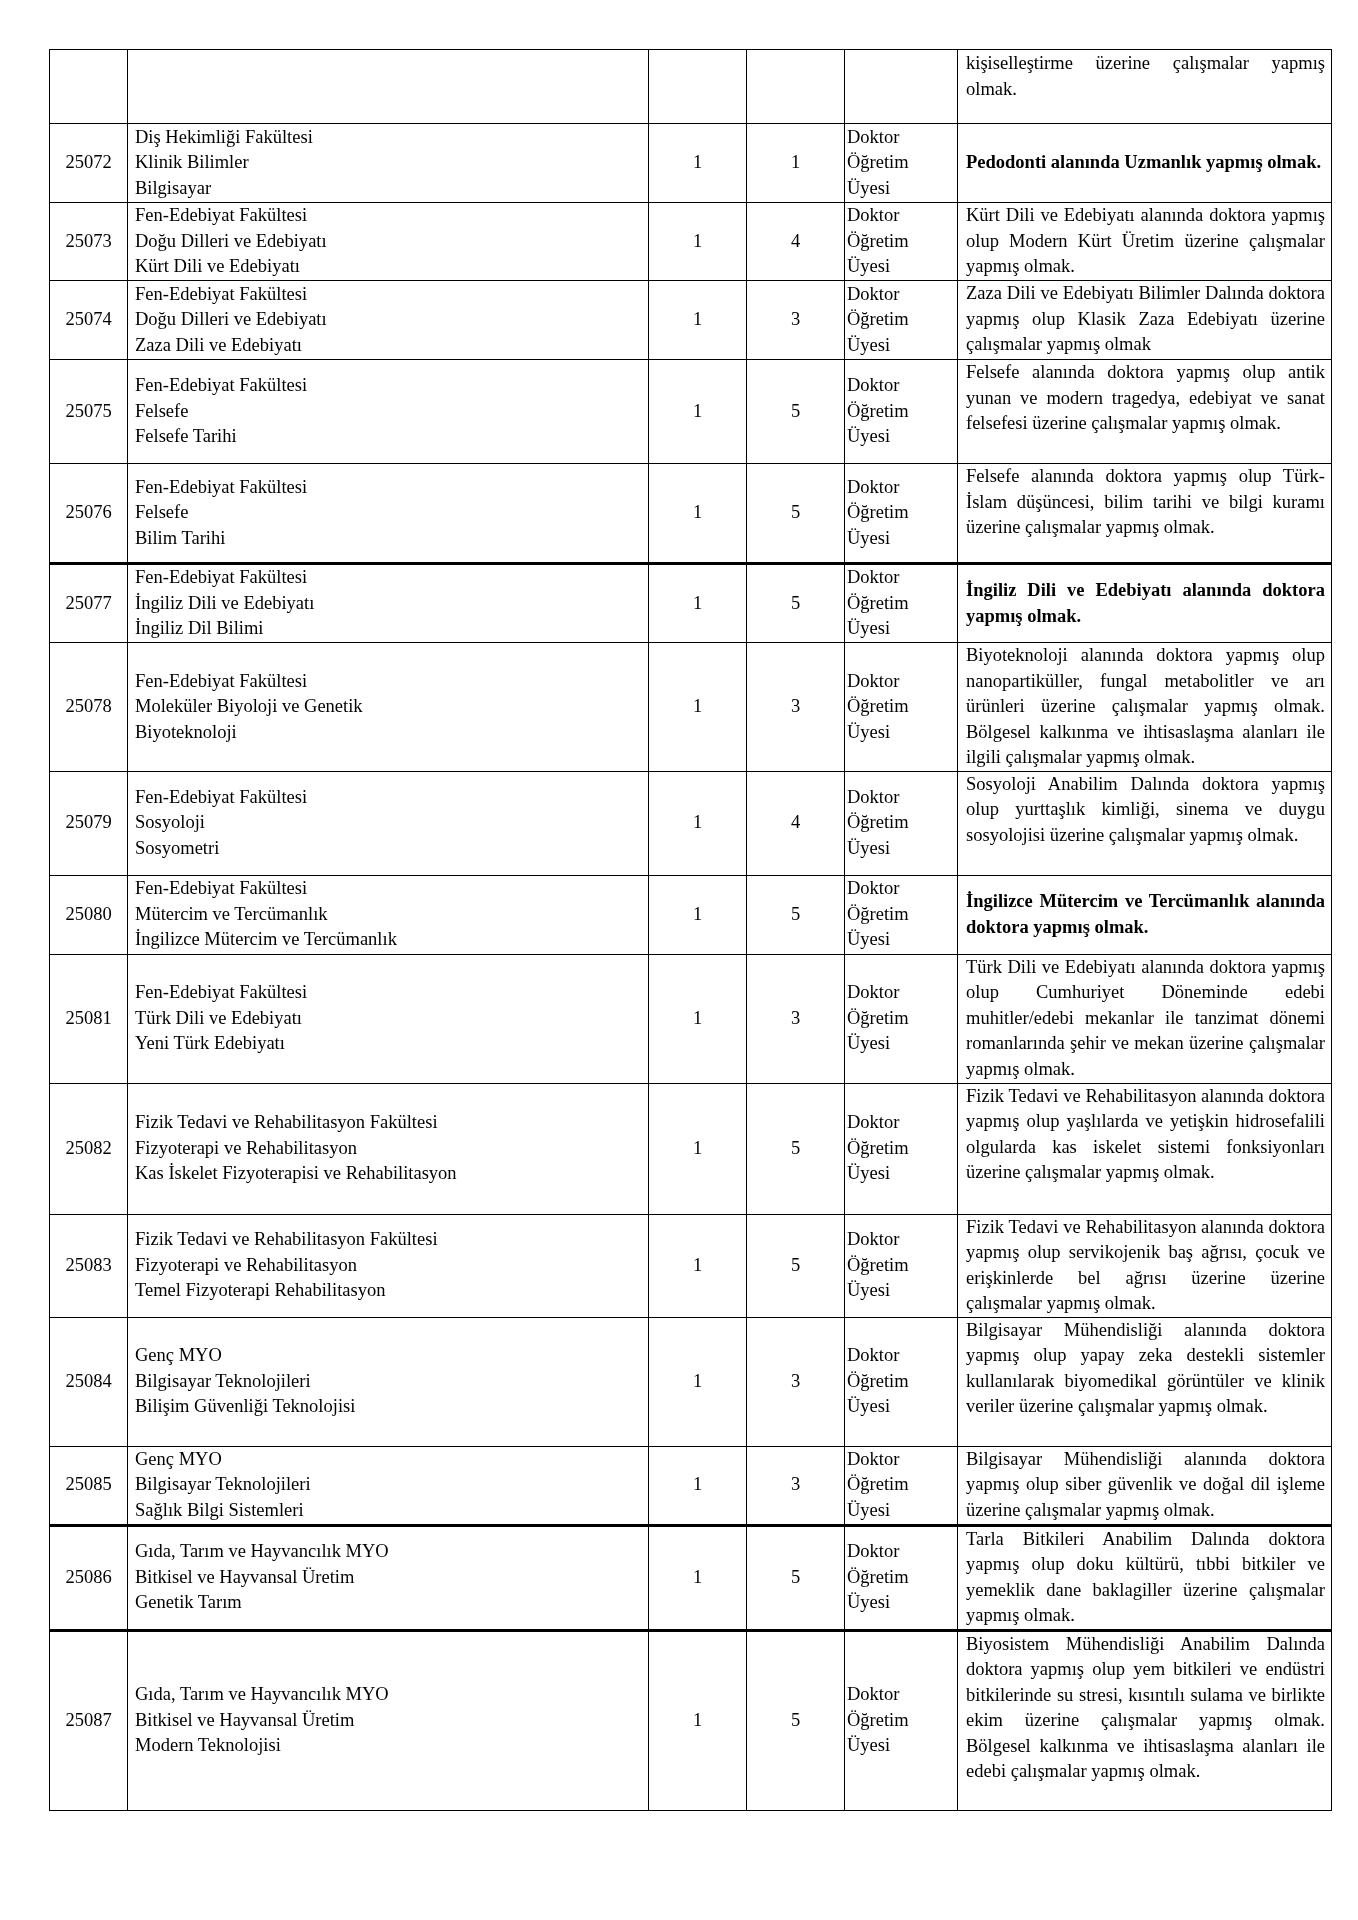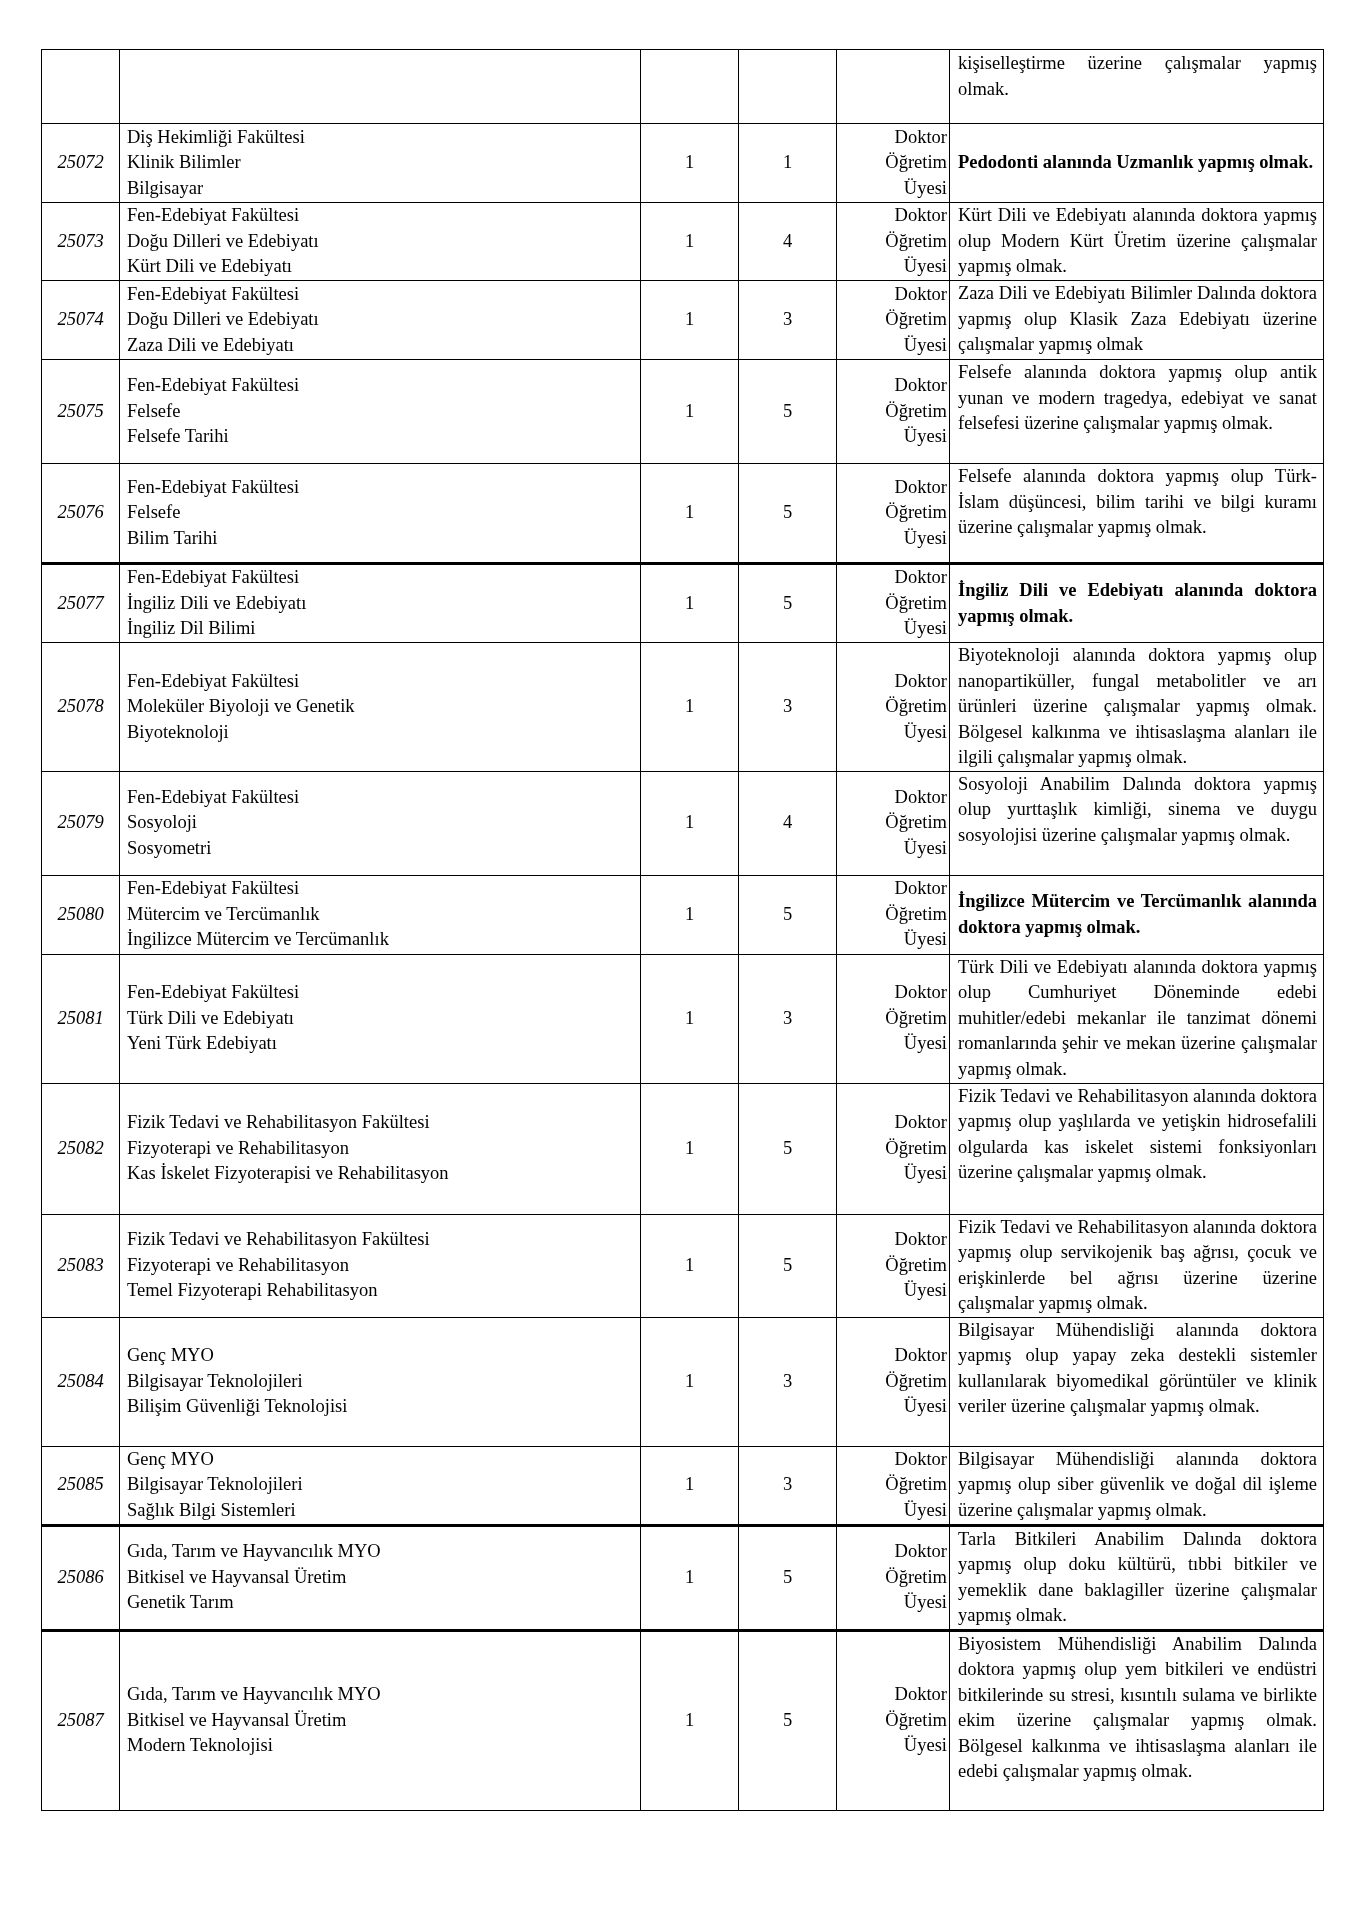--- a/index.html
+++ b/index.html
@@ -1,24 +1,24 @@
 <!DOCTYPE html>
 <html><head>
 <meta charset="utf-8">
 <style>
   html, body { margin: 0; padding: 0; background: #ffffff; }
   body { width: 1358px; height: 1920px; position: relative; overflow: hidden;
          font-family: "Liberation Serif", "DejaVu Serif", serif; color: #000; }
-  #doc-table { position: absolute; left: 41px; top: 49px; width: 1282px;
+  #doc-table { position: absolute; left: 49px; top: 49px; width: 1282px;
                border-collapse: collapse; table-layout: fixed; }
   #doc-table td { border: 1.5px solid #000; padding: 0 7px; vertical-align: middle;
                   font-size: 18.5px; line-height: 25.5px; }
-  #doc-table td.c-code { text-align: center; padding: 0 2px; font-style: italic; }
+  #doc-table td.c-code { text-align: center; padding: 0 2px; }
   #doc-table td.c-num { text-align: center; }
-  #doc-table td.c-title { text-align: right; padding: 0 2px; }
+  #doc-table td.c-title { text-align: left; padding: 0 2px; }
   #doc-table td.c-req { text-align: justify; text-align-last: left; padding: 0 6px 0 8px; vertical-align: top; }
   #doc-table td.c-req.mid { vertical-align: middle; font-weight: bold; }
   #doc-table td.c-unit div { white-space: nowrap; }
   #doc-table tr.thick-bottom td { border-bottom: 3px solid #000; }
 </style>
 </head>
 <body>
 
 <table id="doc-table">
   <colgroup>

